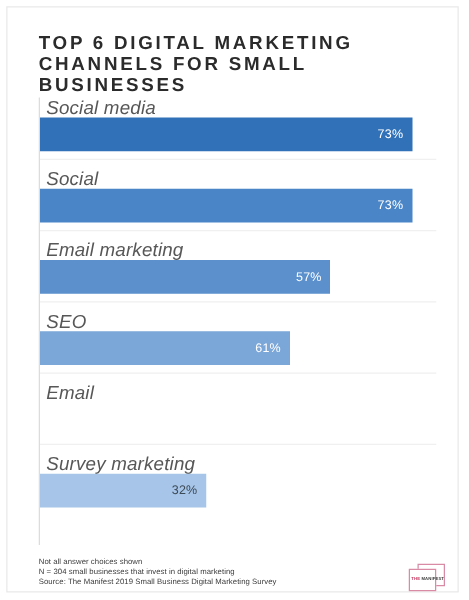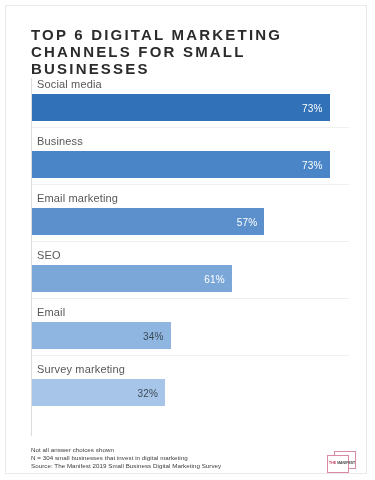--- a/index.html
+++ b/index.html
@@ -41,24 +41,25 @@
   }
   .row{
     position:absolute;
     left:0;
     width:318px;
     height:57px;
   }
   .cat-label{
     position:absolute;
     left:6px;top:0;
-    font-size:11px;
+    font-size:15px;
     color:#575757;
     letter-spacing:0.15px;
     white-space:nowrap;
+    font-style:italic;
   }
   .bar{
     position:absolute;
     left:1px;top:16px;
     height:27px;
     box-sizing:border-box;
   }
   .bar-value{
     position:absolute;
     right:7px;top:50%;
@@ -120,21 +121,21 @@
     <div class="axis-line"></div>
     <div id="rows">
         <div class="row" style="top: 0px;">
           <div class="cat-label">Social media</div>
           <div class="bar" style="width: 297.615px; background: rgb(48, 113, 184);">
             <span class="bar-value" style="color: rgb(255, 255, 255);">73%</span>
           </div>
           <div class="sep" style="top: 49px;"></div>
         </div>
         <div class="row" style="top: 57px;">
-          <div class="cat-label">Business</div>
+          <div class="cat-label">Social</div>
           <div class="bar" style="width: 297.615px; background: rgb(74, 133, 199);">
             <span class="bar-value" style="color: rgb(255, 255, 255);">73%</span>
           </div>
           <div class="sep" style="top: 49px;"></div>
         </div>
         <div class="row" style="top: 114px; padding-left: 36px;">
           <div class="cat-label">Email marketing</div>
           <div class="bar" style="width: 232.385px; background: rgb(91, 144, 205);">
             <span class="bar-value" style="color: rgb(255, 255, 255);">57%</span>
           </div>
@@ -142,23 +143,20 @@
         </div>
         <div class="row" style="top: 171px;">
           <div class="cat-label">SEO</div>
           <div class="bar" style="width: 199.769px; background: rgb(123, 166, 216);">
             <span class="bar-value" style="color: rgb(255, 255, 255);">61%</span>
           </div>
           <div class="sep" style="top: 49px;"></div>
         </div>
         <div class="row" style="top: 228px;">
           <div class="cat-label">Email</div>
-          <div class="bar" style="width: 138.615px; background: rgb(143, 182, 224);">
-            <span class="bar-value" style="color: rgb(61, 74, 87);">34%</span>
-          </div>
           <div class="sep" style="top: 49px;"></div>
         </div>
         <div class="row" style="top: 285px;">
           <div class="cat-label">Survey marketing</div>
           <div class="bar" style="width: 133px; background: rgb(166, 197, 232);">
             <span class="bar-value" style="color: rgb(61, 74, 87);">32%</span>
           </div>
         </div>
       </div>
   </div>

